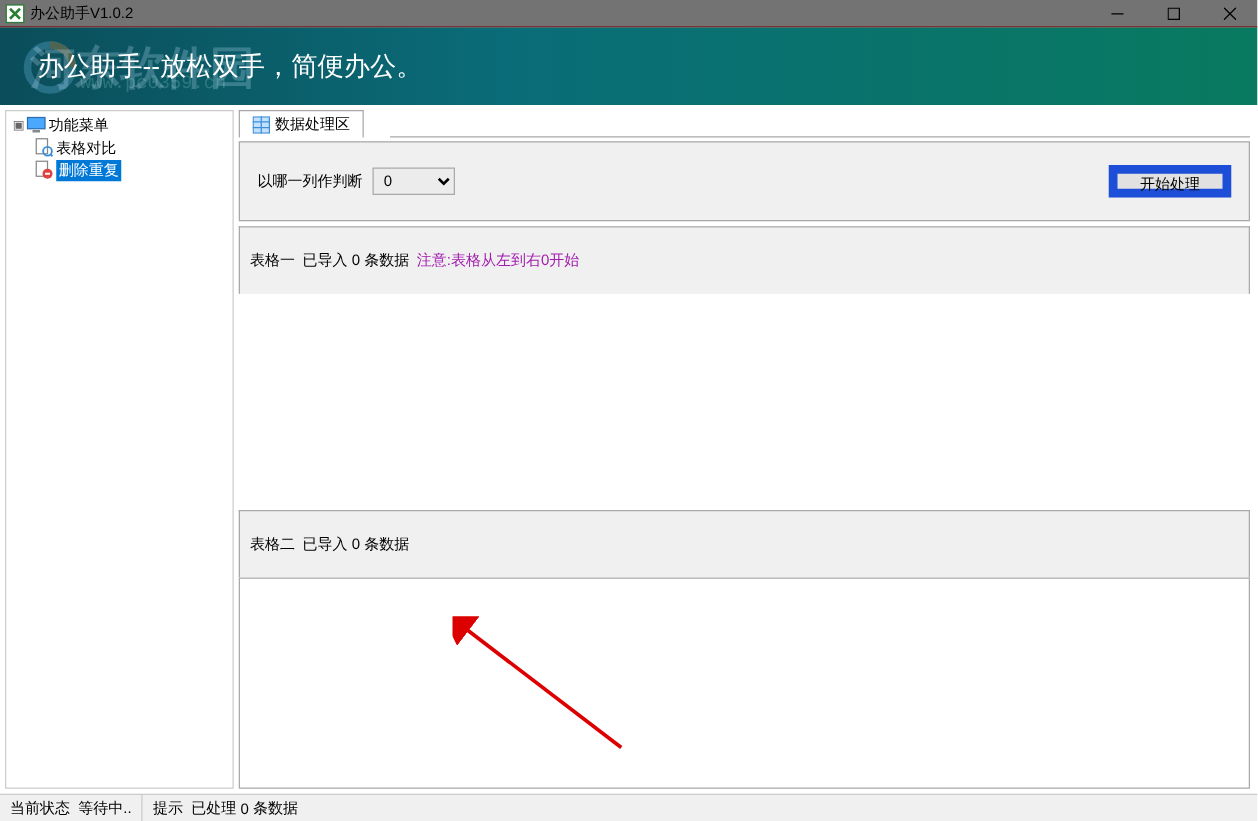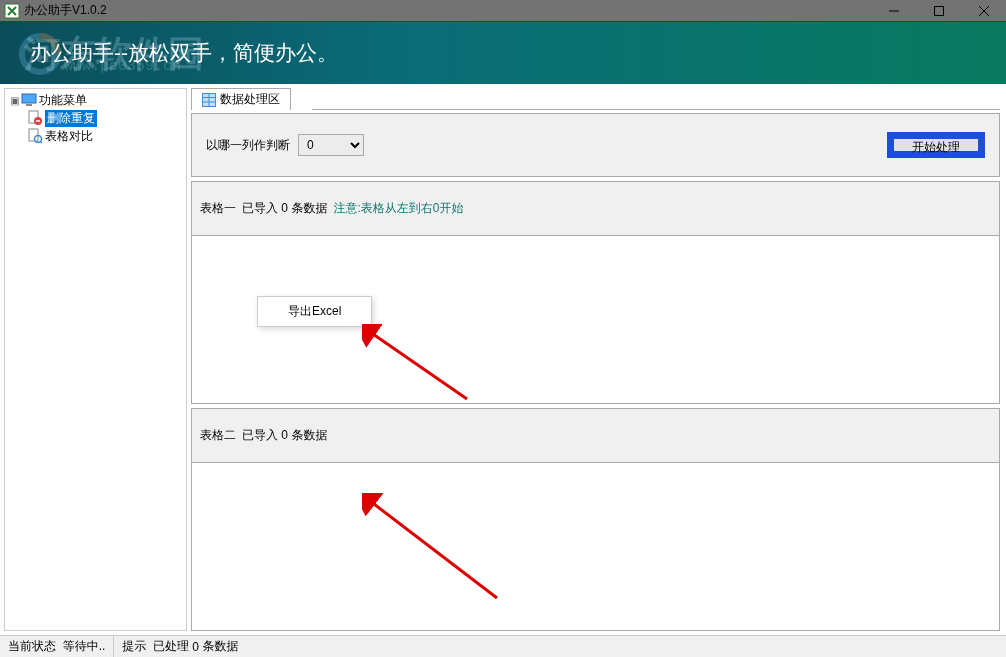--- a/index.html
+++ b/index.html
@@ -185,21 +185,21 @@
     }
     .spacer { flex: 1; }
     .panel-header {
       background: #f0f0f0;
       padding: 18px 8px;
       border: 1px solid #a9a9a9;
       border-bottom: none;
       display: flex;
       gap: 6px;
     }
-    .panel-header .notice { color: #0f766e; }
+    .panel-header .notice { color: #a21caf; }
     .data-area {
       border: 1px solid #a9a9a9;
       background: #fff;
       flex: 1;
       position: relative;
     }
     .table-block {
       display: flex;
       flex-direction: column;
     }
@@ -291,35 +291,35 @@
           <rect x="1" y="2" width="14" height="9" fill="#4aa8ff" stroke="#2a6db0"></rect>
           <rect x="5" y="12" width="6" height="2" fill="#888"></rect>
         </svg>
       </span>
       <span class="tree-label">功能菜单</span>
     </div>
     <div class="tree-item child">
       <span class="tree-icon">
         <svg width="16" height="16" viewBox="0 0 16 16">
           <rect x="2" y="1" width="9" height="12" fill="#fff" stroke="#888"></rect>
-          <circle cx="11" cy="11" r="4" fill="#e04040"></circle>
-          <path d="M9 11 L13 11" stroke="#fff" stroke-width="1.5"></path>
+          <circle cx="11" cy="11" r="3.5" fill="none" stroke="#3a8fd8" stroke-width="1.5"></circle>
+          <line x1="13.5" y1="13.5" x2="15" y2="15" stroke="#3a8fd8" stroke-width="1.5"></line>
         </svg>
       </span>
-      <span class="tree-label selected">删除重复</span>
+      <span class="tree-label">表格对比</span>
     </div>
     <div class="tree-item child">
       <span class="tree-icon">
         <svg width="16" height="16" viewBox="0 0 16 16">
           <rect x="2" y="1" width="9" height="12" fill="#fff" stroke="#888"></rect>
-          <circle cx="11" cy="11" r="3.5" fill="none" stroke="#3a8fd8" stroke-width="1.5"></circle>
-          <line x1="13.5" y1="13.5" x2="15" y2="15" stroke="#3a8fd8" stroke-width="1.5"></line>
+          <circle cx="11" cy="11" r="4" fill="#e04040"></circle>
+          <path d="M9 11 L13 11" stroke="#fff" stroke-width="1.5"></path>
         </svg>
       </span>
-      <span class="tree-label">表格对比</span>
+      <span class="tree-label selected">删除重复</span>
     </div>
   </div>
 
   <div class="content">
 
     <div class="tab-header">
       <div class="tab">
         <svg class="tab-icon" viewBox="0 0 14 14">
           <rect x="0.5" y="0.5" width="13" height="13" fill="#c4e0ff" stroke="#3a8fd8"></rect>
           <line x1="0" y1="4.5" x2="14" y2="4.5" stroke="#3a8fd8"></line>
@@ -342,33 +342,20 @@
 
     <div class="table-block one">
       <div class="panel-header">
         <span>表格一</span>
         <span>
           <span>已导入</span>
           <span>0</span>
           <span>条数据</span>
         </span>
         <span class="notice">注意:表格从左到右0开始</span>
-      </div>
-      <div class="data-area" style="height:170px;">
-        <div class="context-menu">
-          <div class="context-menu-item">导出Excel</div>
-        </div>
-        <svg class="arrow" style="left:170px; top:88px;" width="110" height="80">
-          <defs>
-              <marker id="ah1" markerWidth="10" markerHeight="10" refX="2" refY="5" orient="auto">
-            <path d="M0,0 L10,5 L0,10 Z" fill="#d00"></path>
-          </marker>
-            </defs>
-          <line x1="105" y1="75" x2="8" y2="8" stroke="#d00" stroke-width="3" marker-end="url(#ah1)"></line>
-        </svg>
       </div>
     </div>
 
     <div class="table-block two">
       <div class="panel-header">
         <span>表格二</span>
         <span>
           <span>已导入</span>
           <span>0</span>
           <span>条数据</span>

